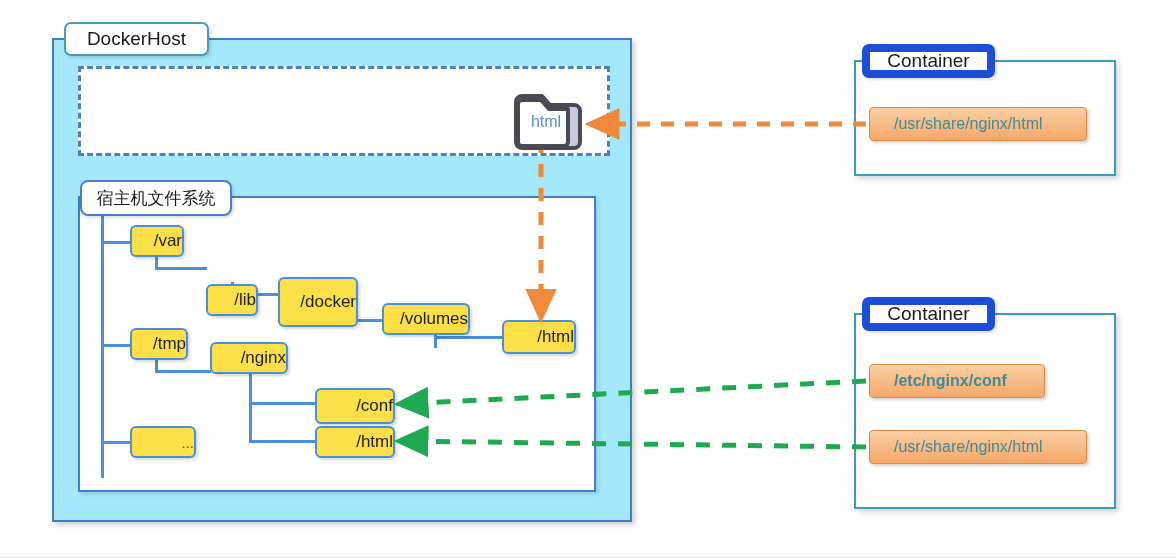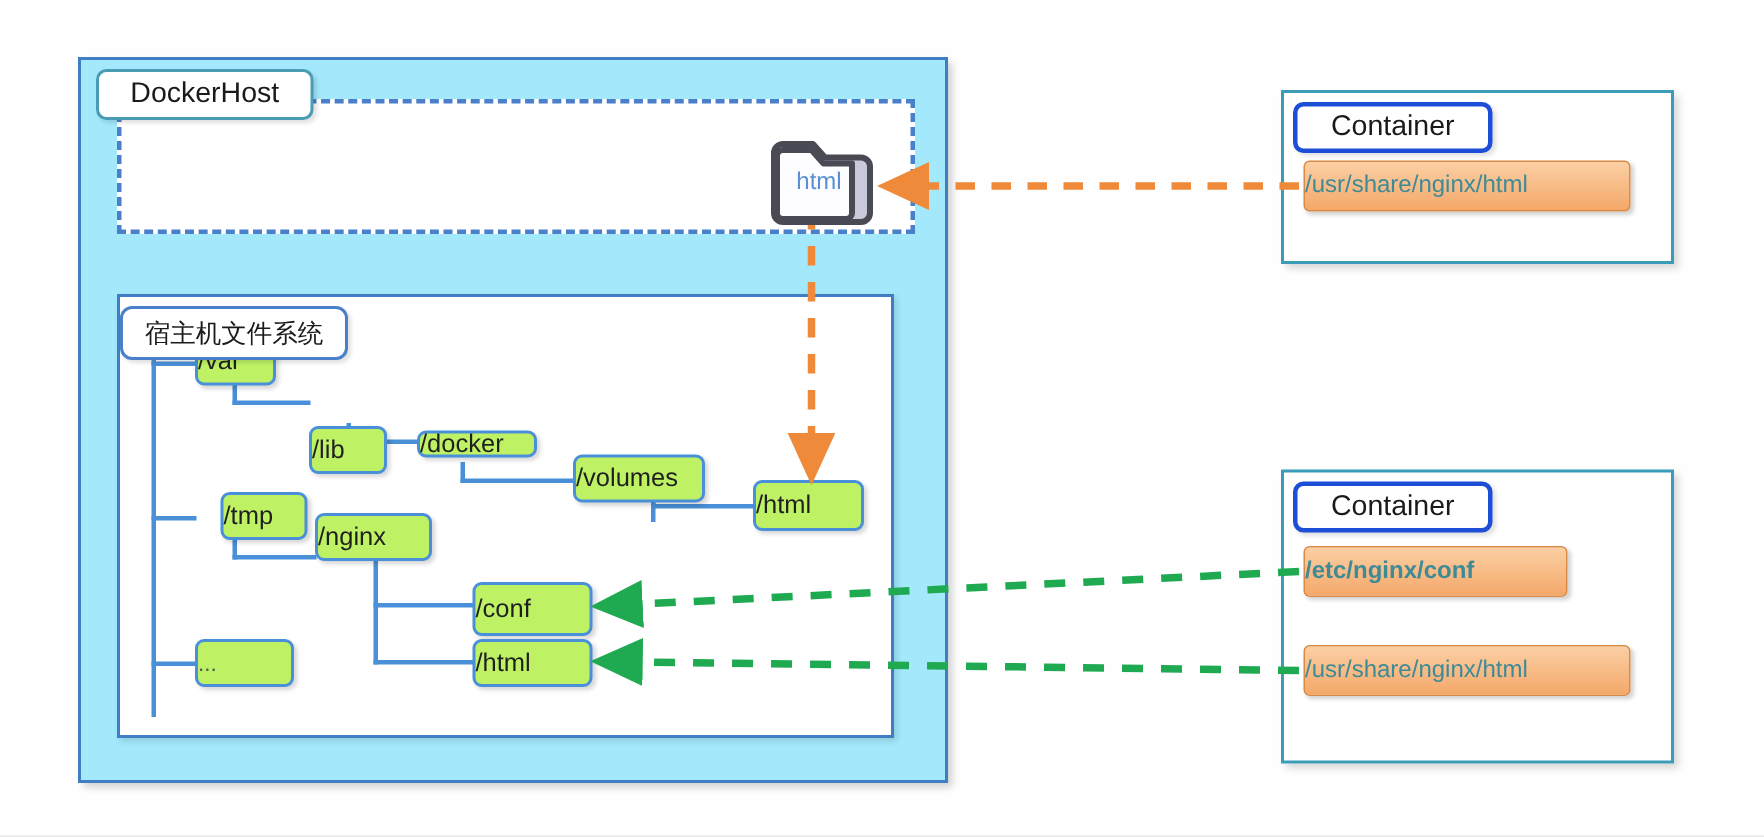--- a/index.html
+++ b/index.html
@@ -39,21 +39,20 @@
   }
   .label-tab {
     position: absolute;
     background: #ffffff;
     box-sizing: border-box;
     display: flex;
     align-items: center;
     justify-content: center;
     color: #1a1a1a;
     white-space: nowrap;
-    margin-top: 24px;
   }
   .dockerhost-label {
     left: 64px; top: 22px;
     width: 145px; height: 34px;
     border: 2px solid #4a9cb5;
     border-radius: 7px;
     font-size: 19px;
     z-index: 6;
     box-shadow: 2px 2px 3px rgba(0,0,0,0.12);
   }
@@ -93,27 +92,27 @@
     border: 2px solid #4a7fc9;
     border-radius: 8px;
     font-size: 17px;
     z-index: 6;
     box-shadow: 2px 2px 3px rgba(0,0,0,0.12);
   }
 
   
   .tree-node {
     position: absolute;
-    background: #bef264;
+    background: #fde047;
     border: 2px solid #4a90d9;
     border-radius: 6px;
     box-sizing: border-box;
     display: flex;
     align-items: center;
-    justify-content: flex-start;
+    justify-content: flex-end;
     font-size: 17px;
     color: #1f1f1f;
     white-space: nowrap;
     box-shadow: 2px 2px 3px rgba(0,0,0,0.16);
     z-index: 5;
   }
 
   
   .conn {
     position: absolute;
@@ -142,36 +141,36 @@
 
   
   .container-box {
     position: absolute;
     background: #ffffff;
     border: 2px solid #3a9cb8;
     box-sizing: border-box;
     box-shadow: 3px 3px 5px rgba(0,0,0,0.16);
   }
   .container-label {
-    border: 3px solid #1d4ed8;
+    border: 8px solid #1d4ed8;
     border-radius: 7px;
     font-size: 19px;
     height: 34px;
     z-index: 6;
     box-shadow: 2px 2px 3px rgba(0,0,0,0.12);
   }
   .path-chip {
     position: absolute;
     background: linear-gradient(180deg,#fbcfa4 0%, #f4a869 100%);
     border: 1px solid #d98a44;
     border-radius: 4px;
     box-sizing: border-box;
     display: flex;
     align-items: center;
-    padding-left: 0;
+    padding-left: 24px;
     font-size: 16px;
     color: #3e8a96;
     white-space: nowrap;
     box-shadow: 2px 2px 3px rgba(0,0,0,0.18);
     z-index: 7;
   }
 
   
   .link-svg {
     position: absolute;
@@ -230,30 +229,30 @@
   <div class="conn" style="left:249px; top:440px; width:67px; height:3px;"></div>
 
   <div class="conn" style="left:101px; top:441px; width:30px; height:3px;"></div>
 
   <div class="tree-node" style="left:130px; top:225px; width:54px; height:32px;">
     <span>/var</span>
   </div>
   <div class="tree-node" style="left:206px; top:251px; width:52px; height:32px;margin-top:33px;">
     <span>/lib</span>
   </div>
-  <div class="tree-node" style="left:278px; top:287px; width:80px; height:18px;">
+  <div class="tree-node" style="left:278px; top:277px; width:80px; height:50px;">
     <span>/docker</span>
   </div>
   <div class="tree-node" style="left:382px; top:303px; width:88px; height:32px;">
     <span>/volumes</span>
   </div>
   <div class="tree-node" style="left:502px; top:320px; width:74px; height:34px;">
     <span>/html</span>
   </div>
-  <div class="tree-node" style="left:130px; top:328px; width:58px; height:32px;margin-left:17px;">
+  <div class="tree-node" style="left:130px; top:328px; width:58px; height:32px;">
     <span>/tmp</span>
   </div>
   <div class="tree-node" style="left:210px; top:342px; width:78px; height:32px;">
     <span>/nginx</span>
   </div>
   <div class="tree-node" style="left:315px; top:388px; width:80px; height:36px;">
     <span>/conf</span>
   </div>
   <div class="tree-node" style="left:315px; top:426px; width:80px; height:32px;">
     <span>/html</span>

